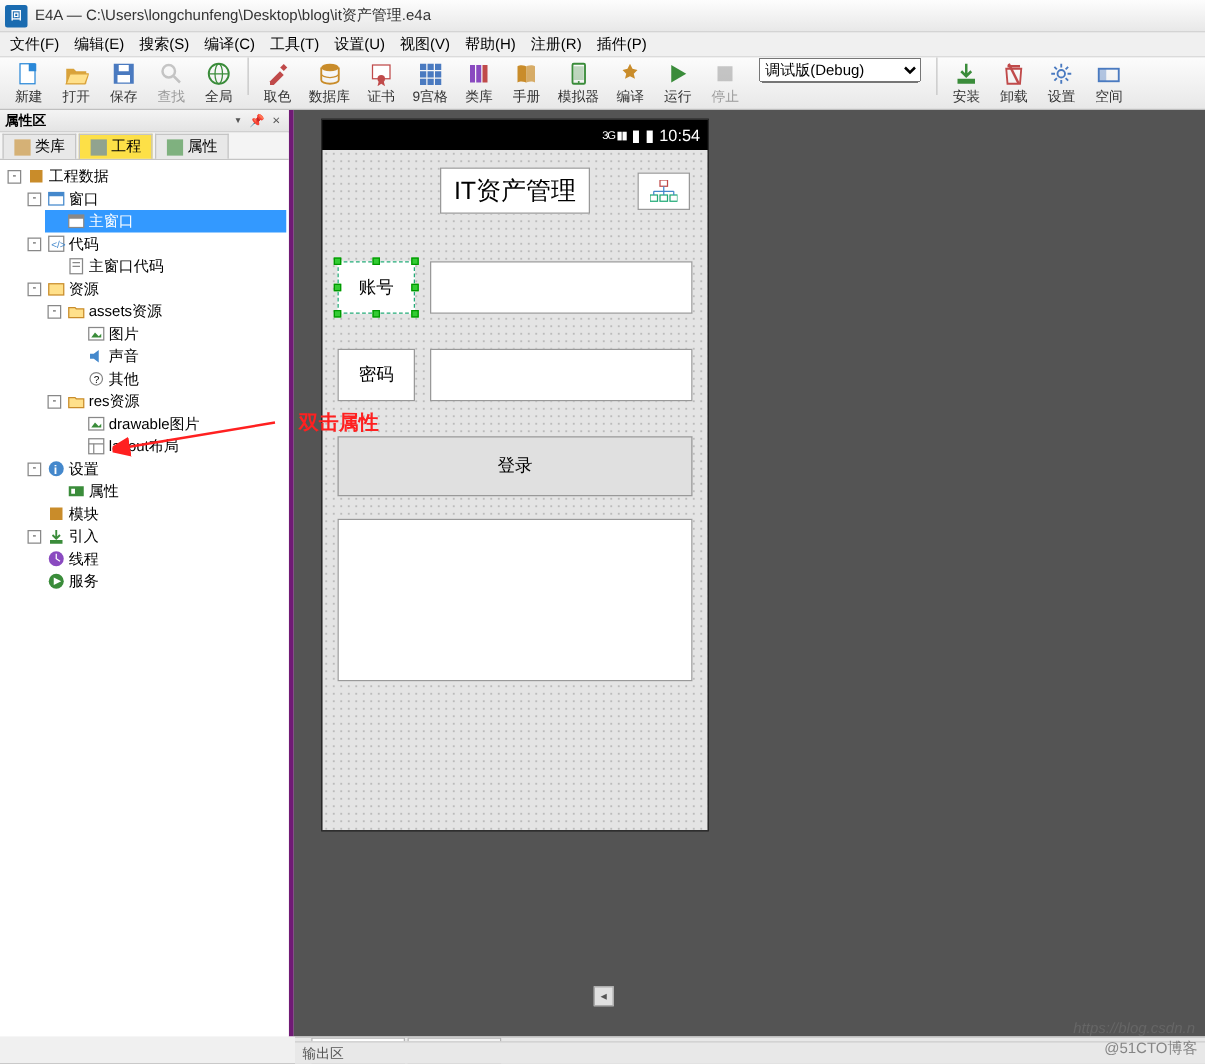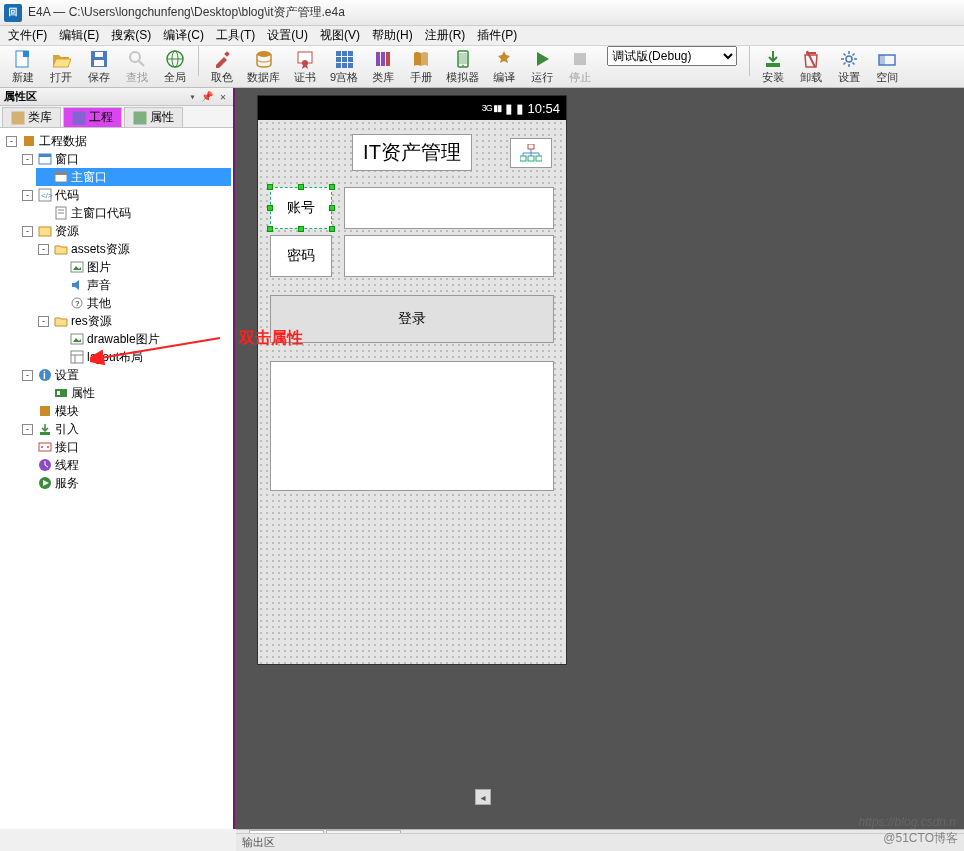--- a/index.html
+++ b/index.html
@@ -16,49 +16,49 @@
 .tb-item { display: flex; flex-direction: column; align-items: center; justify-content: center; padding: 2px 6px; min-width: 38px; cursor: pointer; }
 .tb-item.disabled { opacity: 0.45; }
 .tb-icon { width: 20px; height: 20px; display: flex; align-items: center; justify-content: center; }
 .tb-label { font-size: 11px; color: #333; margin-top: 1px; }
 .tb-sep { width: 1px; height: 30px; background: #c4c4c4; margin: 0 4px; }
 .tb-select { margin: 0 8px; }
 .tb-select select { font-size: 12px; height: 20px; width: 130px; }
 
 .main { display: flex; height: calc(851px - 26px - 20px - 42px - 22px); }
 
-.panel { width: 235px; background: #fafafa; border-right: 2px solid #701a75; display: flex; flex-direction: column; }
+.panel { width: 235px; background: #fafafa; border-right: 4px solid #701a75; display: flex; flex-direction: column; }
 .panel-header { height: 18px; background: linear-gradient(#f4f4f4,#e4e4e4); border-bottom: 1px solid #c4c4c4; display: flex; align-items: center; padding: 0 4px; font-size: 11px; }
 .panel-header .title { flex: 1; font-weight: bold; }
 .panel-header .ctrl { font-family: monospace; font-size: 10px; padding: 0 3px; color: #555; cursor: pointer; }
 
 .tabs { height: 22px; background: #f4f4f4; border-bottom: 1px solid #c4c4c4; display: flex; align-items: flex-end; padding-left: 2px; }
 .tab { height: 20px; padding: 2px 8px; border: 1px solid #c4c4c4; border-bottom: none; margin-right: 2px; background: #e8e8e8; display: flex; align-items: center; gap: 3px; cursor: pointer; }
-.tab.active { background: #d946ef; align-items: center; }
+.tab.active { background: #fde047; align-items: center; }
 .tab-icon { width: 14px; height: 14px; }
 
 .tree { flex: 1; background: #fff; overflow: auto; padding: 4px 2px; }
 .tree ul { list-style: none; padding-left: 16px; }
 .tree > ul { padding-left: 2px; }
 .tree li { line-height: 18px; white-space: nowrap; }
 .tree .node { display: flex; align-items: center; gap: 2px; padding: 0 2px; cursor: default; }
 .tree .node.selected { background: #3399ff; color: #fff; }
 .tree .toggle { width: 11px; height: 11px; border: 1px solid #888; display: inline-flex; align-items: center; justify-content: center; font-size: 9px; font-family: monospace; background: #fff; color: #333; margin-right: 2px; cursor: pointer; }
 .tree .toggle.none { border: none; background: transparent; }
 .tree .nicon { width: 16px; height: 16px; display: inline-flex; align-items: center; justify-content: center; }
 
 .design-area { flex: 1; background: #545454; position: relative; overflow: hidden; }
 .phone { position: absolute; left: 22px; top: 7px; width: 310px; height: 570px; background: #000; border: 1px solid #2f2f2f; }
 .statusbar { height: 24px; background: #000; color: #fff; display: flex; align-items: center; justify-content: flex-end; padding: 0 6px; gap: 4px; font-size: 13px; }
 .statusbar .sig { font-size: 9px; letter-spacing: -1px; }
 .phone-body { height: calc(100% - 24px); background-image: radial-gradient(#bbb 1px, transparent 1px); background-size: 6px 6px; background-color: #e4e4e4; padding: 0; position: relative; }
 .app-title-row { display: flex; align-items: center; justify-content: center; padding: 14px 10px 10px; position: relative; }
 .app-title { font-size: 20px; color: #000; background: #fff; border: 1px solid #999; padding: 4px 10px; }
 .app-title-btn { position: absolute; right: 14px; width: 42px; height: 30px; background: #fff; border: 1px solid #999; display: flex; align-items: center; justify-content: center; }
-.form-row { display: flex; align-items: center; margin: 6px 12px; gap: 12px; }
+.form-row { display: flex; align-items: center; margin: 28px 12px; gap: 12px; }
 .form-label { width: 62px; height: 42px; background: #fff; border: 1px solid #999; display: flex; align-items: center; justify-content: center; font-size: 14px; position: relative; }
 .form-label.sel { border: 1px dashed #2a7; }
 .handle { position: absolute; width: 6px; height: 6px; background: #3c3; border: 1px solid #090; }
 .h-tl{top:-4px;left:-4px}.h-tr{top:-4px;right:-4px}.h-bl{bottom:-4px;left:-4px}.h-br{bottom:-4px;right:-4px}
 .h-t{top:-4px;left:50%;margin-left:-3px}.h-b{bottom:-4px;left:50%;margin-left:-3px}
 .h-l{left:-4px;top:50%;margin-top:-3px}.h-r{right:-4px;top:50%;margin-top:-3px}
 .form-input { flex: 1; height: 42px; background: #fff; border: 1px solid #999; }
 .login-btn { margin: 18px 12px; height: 48px; background: #e0e0e0; border: 1px solid #999; display: flex; align-items: center; justify-content: center; font-size: 14px; }
 .bottom-area { margin: 12px; height: 130px; background: #fff; border: 1px solid #999; }
 
@@ -528,33 +528,20 @@
                     </svg>
                   </span>
                   <span>引入</span>
                 </div>
               </li>
               <li>
                 <div class="node">
                   <span class="toggle none"></span>
                   <span class="nicon">
                     <svg width="16" height="14" viewBox="0 0 14 14">
-                      <rect x="1" y="3" width="12" height="8" fill="#fff" stroke="#c04a4a"></rect>
-                      <circle cx="4" cy="7" r="1" fill="#c04a4a"></circle>
-                      <circle cx="10" cy="7" r="1" fill="#c04a4a"></circle>
-                    </svg>
-                  </span>
-                  <span>接口</span>
-                </div>
-              </li>
-              <li>
-                <div class="node">
-                  <span class="toggle none"></span>
-                  <span class="nicon">
-                    <svg width="16" height="14" viewBox="0 0 14 14">
                       <circle cx="7" cy="7" r="6" fill="#8a4ac0"></circle>
                       <path d="M7 3v4l3 2" stroke="#fff" fill="none"></path>
                     </svg>
                   </span>
                   <span>线程</span>
                 </div>
               </li>
               <li>
                 <div class="node">
                   <span class="toggle none"></span>

